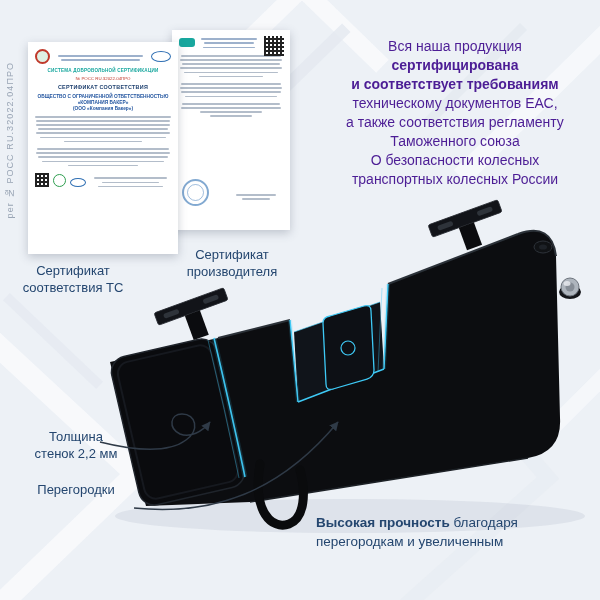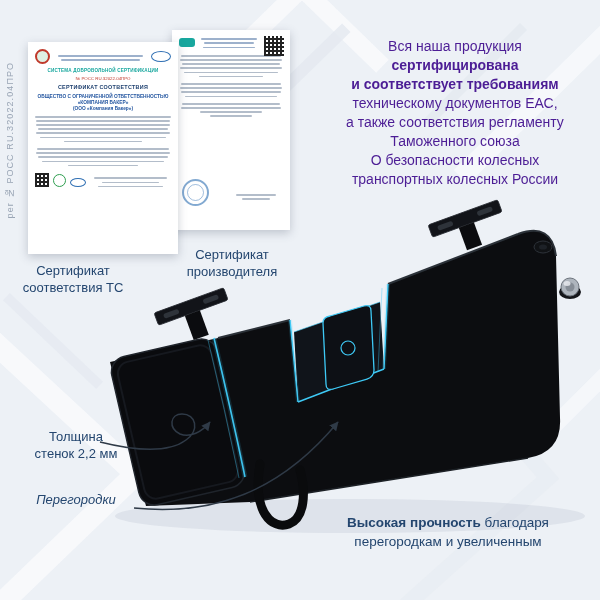--- a/index.html
+++ b/index.html
@@ -46,27 +46,27 @@
   .stamp-blue span { position:absolute; left:3px; top:3px; right:3px; bottom:3px; border:1px solid rgba(47,111,179,.45); border-radius:50%; }
   .c2sig { position:absolute; right:10px; bottom:30px; width:48px; }
 
   .reg { position:absolute; left:5px; top:62px; z-index:2; writing-mode:vertical-rl; transform:rotate(180deg);
          font-size:9px; letter-spacing:1.1px; color:#98a4b4; white-space:nowrap; }
 
   .lbl { position:absolute; text-align:center; color:#24466f; font-size:13px; line-height:17px; z-index:4; }
   .lbl-cert1 { left:6px;  top:262px; width:134px; }
   .lbl-cert2 { left:168px; top:246px; width:128px; }
   .lbl-thick { left:20px; top:428px; width:112px; }
-  .lbl-baffles { left:20px; top:491px; width:112px;font-style:italic; }
+  .lbl-baffles { left:20px; top:481px; width:112px; }
 
   .hero { position:absolute; left:318px; top:37px; width:274px; text-align:center;
           color:#4c1d95; font-size:14px; line-height:19px; z-index:4; }
   .hero .b { font-weight:bold; }
 
-  .bottom-text { position:absolute; left:316px; top:513px; width:264px; text-align:center;
+  .bottom-text { position:absolute; left:316px; top:513px; width:264px; text-align:left;
                  color:#24466f; font-size:13.5px; line-height:19px; z-index:4; }
   .bottom-text b { font-weight:bold; }
 </style>
 </head>
 <body>
 
 <div class="page">
 
   <svg class="bg" viewBox="0 0 600 600">
     <g fill="none" stroke-linecap="square">

